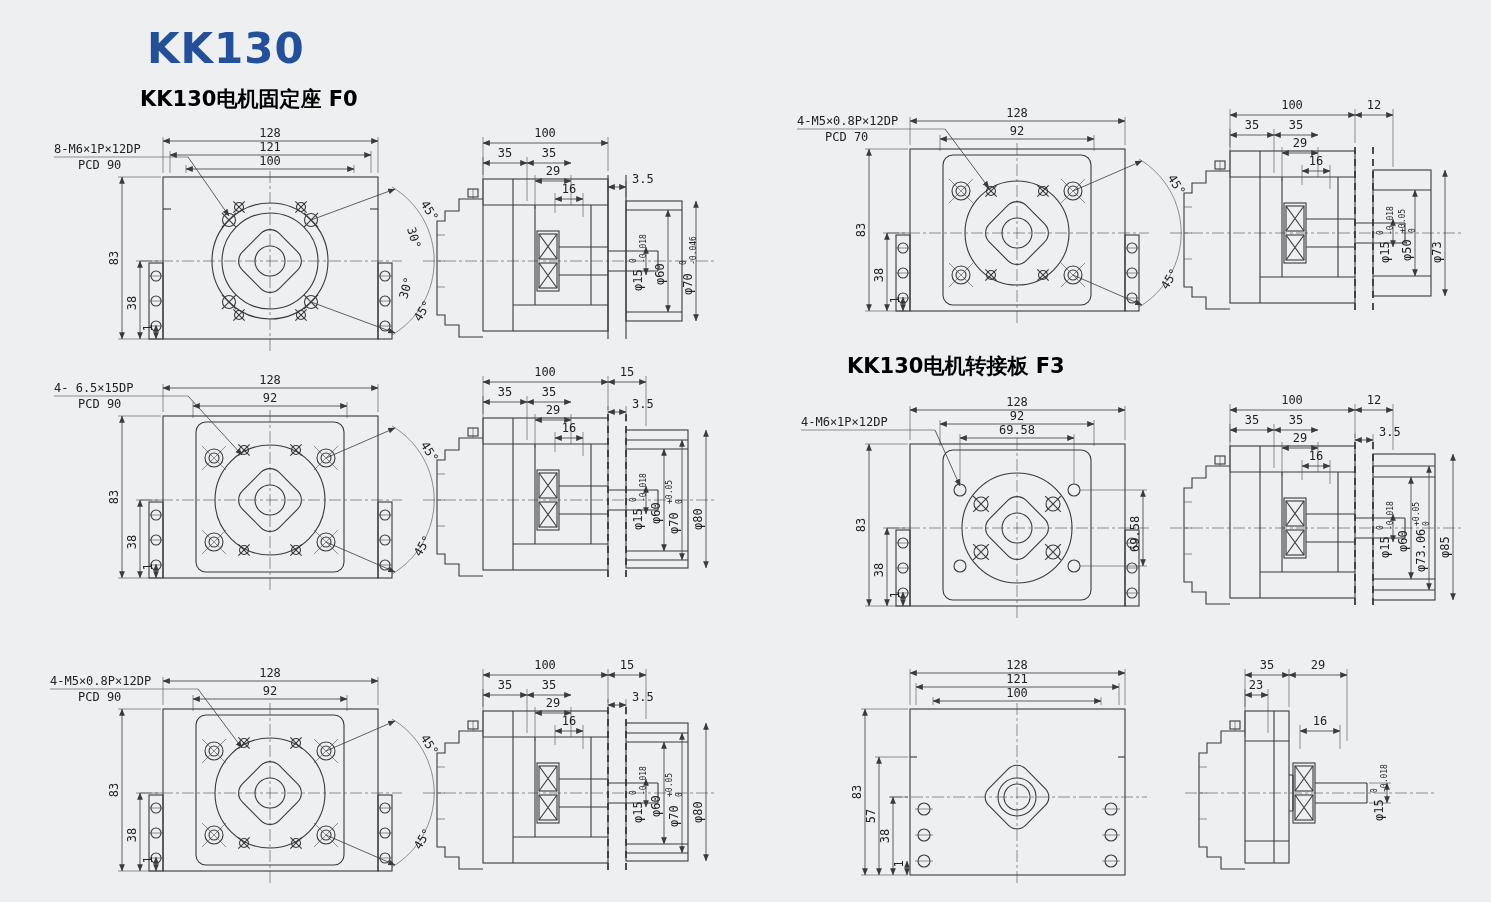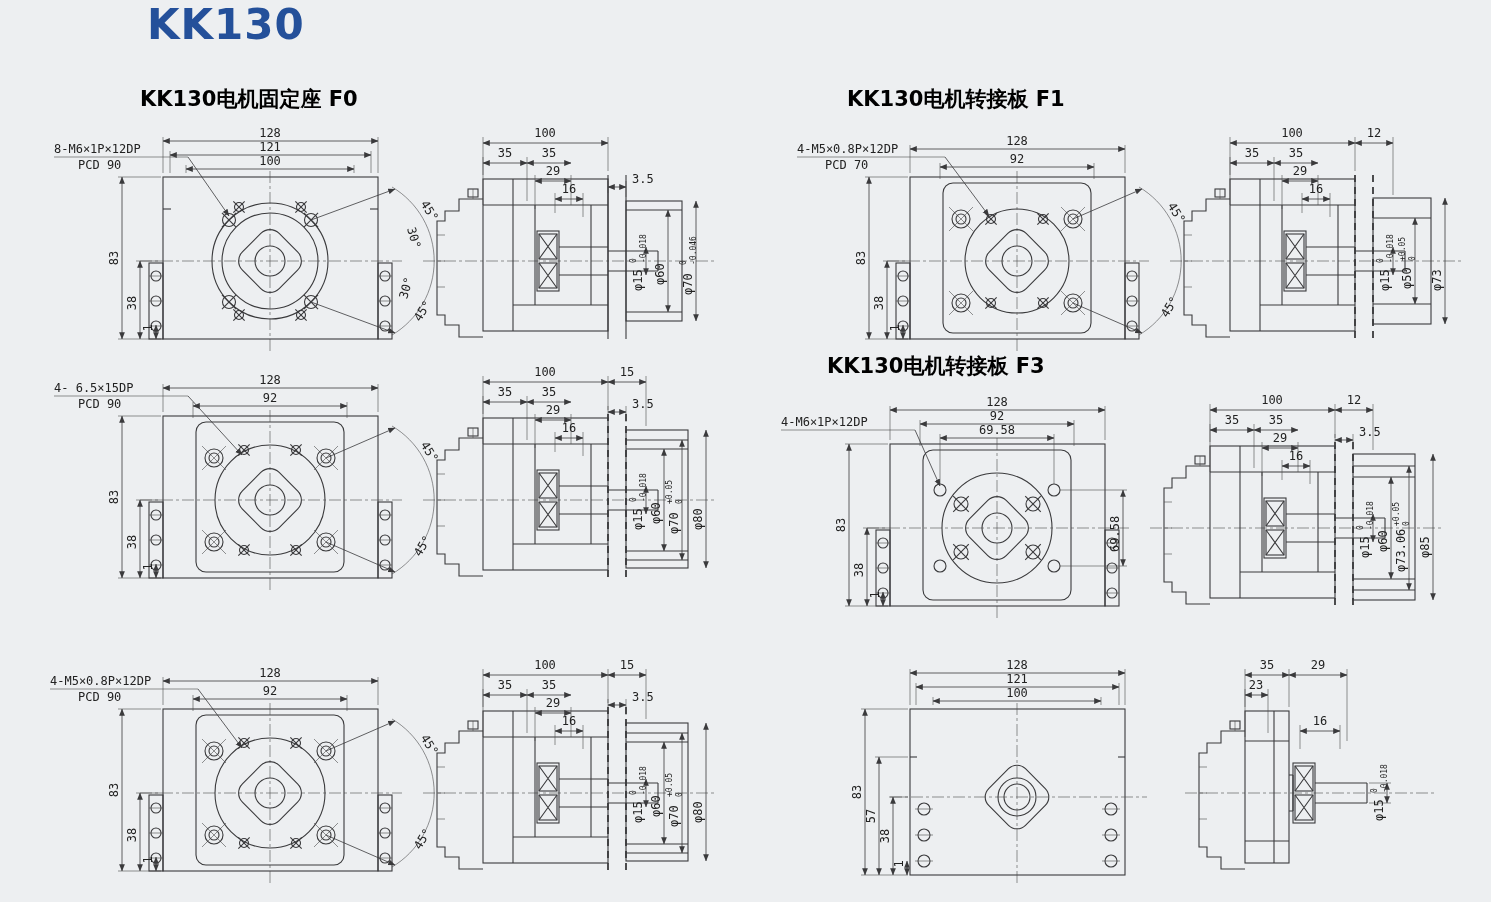--- a/index.html
+++ b/index.html
@@ -1,18 +1,18 @@
 <!DOCTYPE html>
 <html><head>
 <meta charset="utf-8">
 <style>
   html,body{margin:0;padding:0}
   body{width:1491px;height:902px;position:relative;overflow:hidden;
        background:#edeff1;font-family:"DejaVu Sans",sans-serif}
-  .page-title{position:absolute;left:147px;top:0;font-size:42px;font-weight:bold;
+  .page-title{position:absolute;left:147px;top:24px;font-size:42px;font-weight:bold;
               color:#24509a;letter-spacing:1px}
   .panel{position:absolute;width:675px}
   .panel h3{margin:0 0 0 0;font-size:21px;font-weight:bold;color:#000000;
             font-family:"DejaVu Sans",sans-serif}
   .pl{padding-left:92px}.pr{padding-left:52px}
   svg{display:block}
   .s{stroke:#3a3a3c;fill:none;stroke-width:1.1}
   .t{stroke:#4a4a4c;fill:none;stroke-width:0.6}
   .cl{stroke:#4a4a4c;fill:none;stroke-width:0.6;stroke-dasharray:12 3 3 3}
   .ph{stroke:#3a3a3c;fill:none;stroke-width:1.8;stroke-dasharray:7 5}
@@ -209,21 +209,20 @@
           <text class="ds">φ70</text>
           <text class="sm" x="30" y="-6">0</text>
           <text class="sm" x="30" y="4">-0.046</text>
         </g>
       </g>
     </g>
   </svg>
 </div>
 
 <div class="panel" style="left:795px;top:85px">
-  <h3 class="pr">KK130电机转接板 F1</h3>
   <svg width="672" height="245" viewBox="0 0 672 245">
     <g>
       <rect class="s" x="115" y="64" width="215" height="162"></rect>
       <rect class="s" x="148" y="70" width="148" height="150" rx="10"></rect>
       <rect class="s" x="101" y="150" width="14" height="76"></rect>
         <rect class="s" x="330" y="150" width="14" height="76"></rect>
       <g class="s">
         <circle cx="108" cy="163" r="5"></circle>
           <circle cx="108" cy="188" r="5"></circle>
           <circle cx="108" cy="213" r="5"></circle>
@@ -548,21 +547,21 @@
         </g>
         <line class="dim" x1="658" y1="78" x2="658" y2="216"></line>
         <g transform="translate(654,178) rotate(-90)">
             <text class="ds">φ80</text>
           </g>
       </g>
     </g>
   </svg>
 </div>
 
-<div class="panel" style="left:775px;top:352px">
+<div class="panel" style="left:795px;top:352px">
   <h3 class="pr">KK130电机转接板 F3</h3>
   <svg width="672" height="245" viewBox="0 0 672 245">
     <g>
       <rect class="s" x="115" y="64" width="215" height="162"></rect>
       <rect class="s" x="148" y="70" width="148" height="150" rx="10"></rect>
       <rect class="s" x="101" y="150" width="14" height="76"></rect>
         <rect class="s" x="330" y="150" width="14" height="76"></rect>
       <g class="s">
         <circle cx="108" cy="163" r="5"></circle>
           <circle cx="108" cy="188" r="5"></circle>

